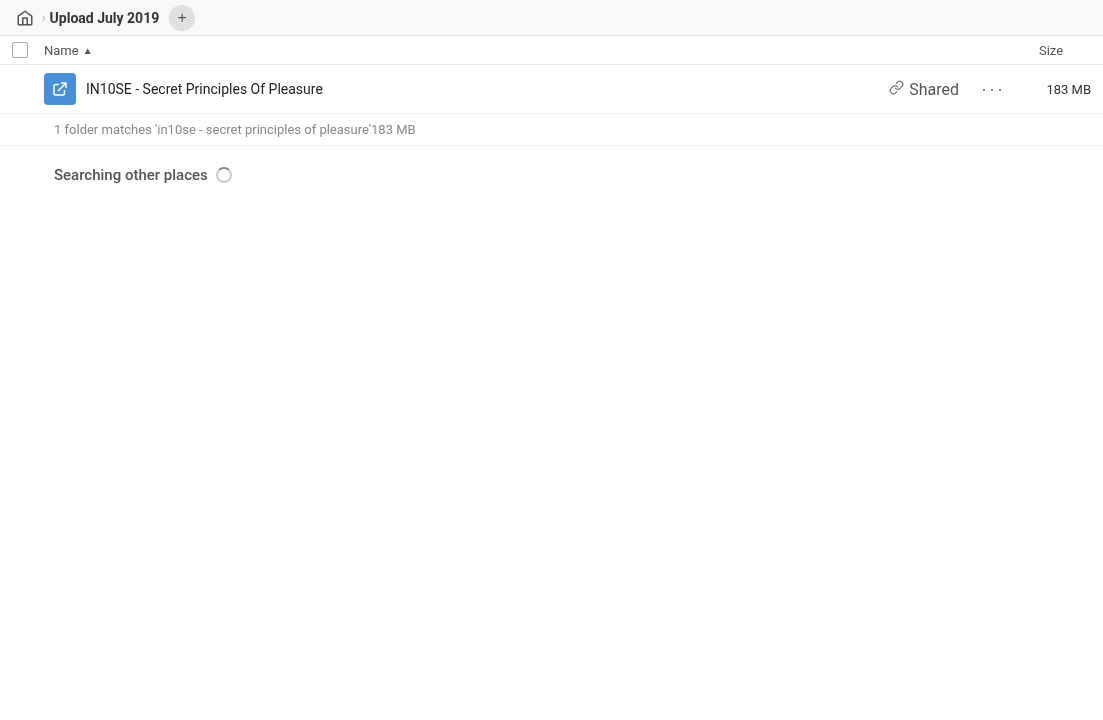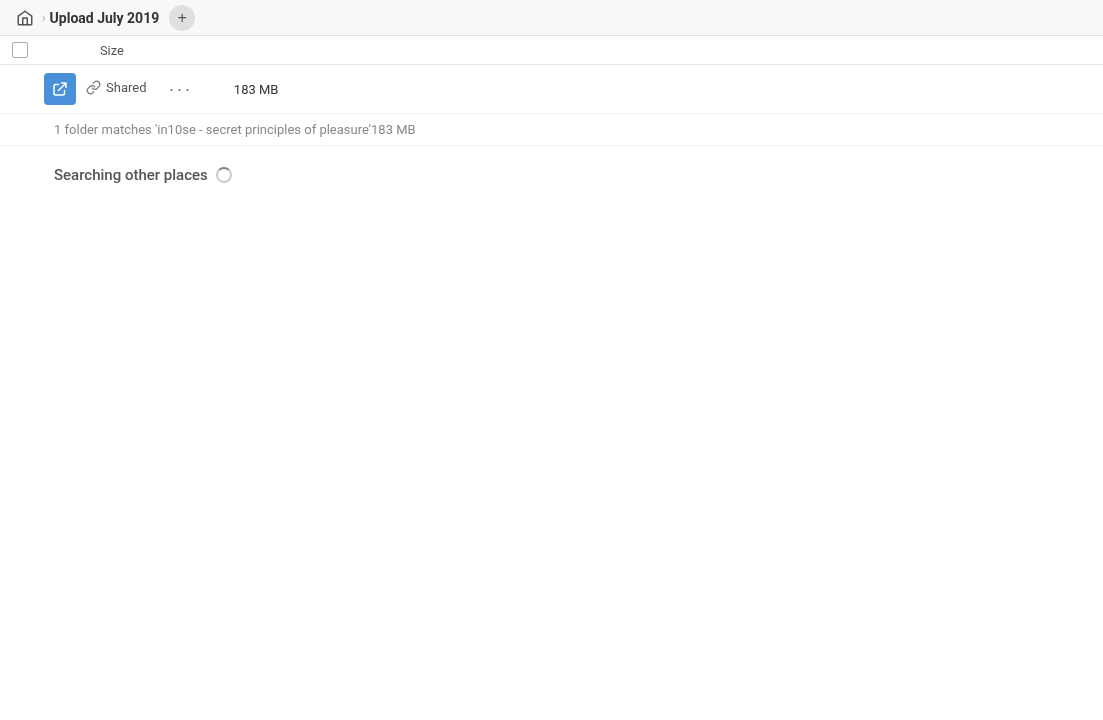--- a/index.html
+++ b/index.html
@@ -97,21 +97,21 @@
     }
 
     .sort-arrow {
       margin-left: 4px;
       font-size: 10px;
       color: #555;
     }
 
     .size-col-header {
       width: 80px;
-      text-align: right;
+      text-align: center;
       color: #555;
       font-size: 13px;
     }
 
     
     .file-row {
       display: flex;
       align-items: center;
       padding: 8px 12px;
       border-bottom: 1px solid #f0f0f0;
@@ -151,24 +151,24 @@
     }
 
     .file-actions {
       display: flex;
       align-items: center;
       gap: 16px;
     }
 
     .shared-badge {
       display: flex;
-      align-items: flex-start;
+      align-items: flex-end;
       gap: 5px;
       color: #555;
-      font-size: 13px;
+      font-size: 16px;
     }
 
     .link-icon {
       color: #777;
     }
 
     .more-btn {
       background: none;
       border: none;
       cursor: pointer;
@@ -238,30 +238,35 @@
   </div>
   <span class="breadcrumb-separator">›</span>
   <span class="breadcrumb-text">Upload July 2019</span>
   <button class="add-btn">+</button>
 </div>
 
 <div class="column-headers">
   <div class="checkbox-col">
     <div class="checkbox"></div>
   </div>
+  <div class="name-col-header">
+    <span>Name</span>
+    <span class="sort-arrow">▲</span>
+  </div>
   <div class="size-col-header">Size</div>
 </div>
 
 <div class="file-row">
   <div class="file-checkbox-col"></div>
   <div class="file-icon">
     <svg viewBox="0 0 24 24" xmlns="http://www.w3.org/2000/svg">
       <path d="M10 6H6a2 2 0 00-2 2v10a2 2 0 002 2h10a2 2 0 002-2v-4M14 4h6m0 0v6m0-6L10 14" stroke="white" stroke-width="2" fill="none" stroke-linecap="round" stroke-linejoin="round"></path>
     </svg>
   </div>
+  <span class="file-name">IN10SE - Secret Principles Of Pleasure</span>
   <div class="file-actions">
     <div class="shared-badge">
       <span class="link-icon">
         <svg width="15" height="15" viewBox="0 0 24 24" fill="none" stroke="#777" stroke-width="2" stroke-linecap="round" stroke-linejoin="round">
           <path d="M10 13a5 5 0 007.54.54l3-3a5 5 0 00-7.07-7.07l-1.72 1.71"></path>
           <path d="M14 11a5 5 0 00-7.54-.54l-3 3a5 5 0 007.07 7.07l1.71-1.71"></path>
         </svg>
       </span>
       <span>Shared</span>
     </div>

